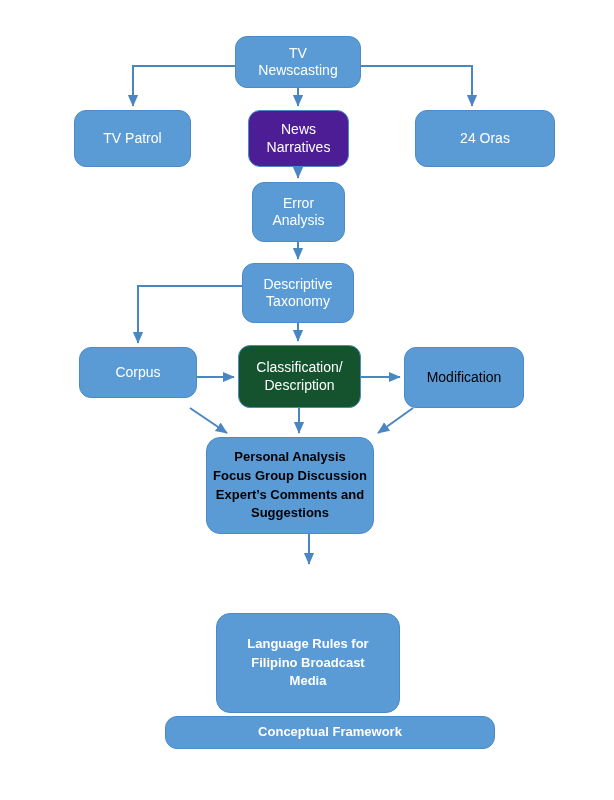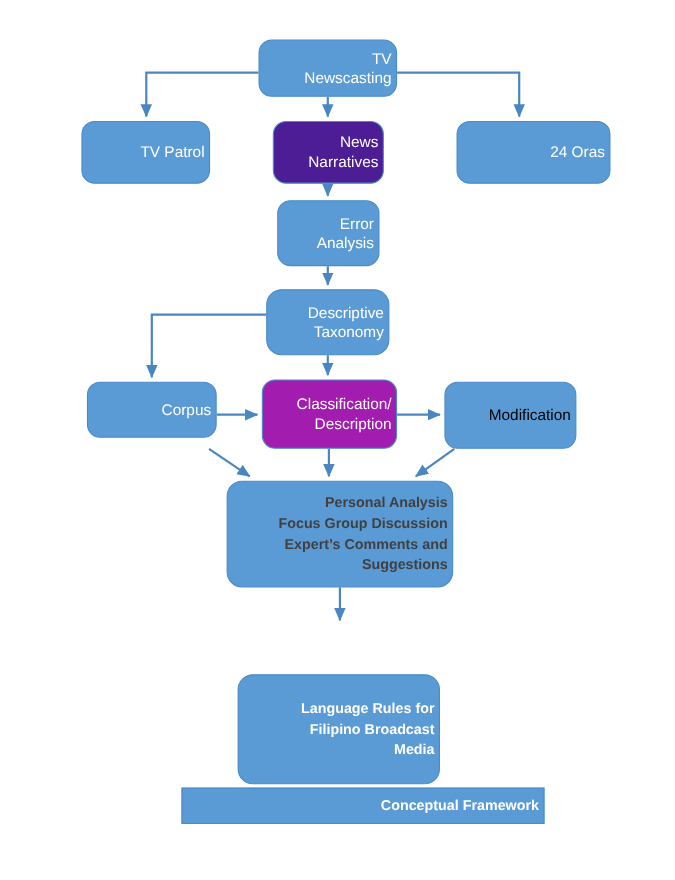--- a/index.html
+++ b/index.html
@@ -28,21 +28,21 @@
   .node {
     position: absolute;
     box-sizing: border-box;
     background: #5B9BD5;
     border: 1px solid #4A8BC7;
     border-radius: 12px;
     color: #ffffff;
     display: flex;
     align-items: center;
     justify-content: center;
-    text-align: right;
+    text-align: center;
     line-height: 1.25;
     font-size: 14px;
     font-weight: 400;
     z-index: 2;
     padding: 2px 4px;
   }
   .node .lines {
     display: block;
     width: 100%;
   }
@@ -122,57 +122,57 @@
         <span class="lines">
           <span class="ln">24 Oras</span>
         </span>
       </div>
       <div class="node" style="left: 252px; top: 182px; width: 93px; height: 60px; background: rgb(91, 155, 213); border-color: rgb(74, 139, 199); color: rgb(255, 255, 255);">
         <span class="lines">
           <span class="ln">Error</span>
           <span class="ln">Analysis</span>
         </span>
       </div>
-      <div class="node" style="left: 242px; top: 263px; width: 112px; height: 60px; background: rgb(91, 155, 213); border-color: rgb(74, 139, 199); color: rgb(255, 255, 255); border-radius: 14px;">
+      <div class="node" style="left: 242px; top: 263px; width: 112px; height: 60px; background: rgb(91, 155, 213); border-color: rgb(74, 139, 199); color: rgb(255, 255, 255);">
         <span class="lines">
           <span class="ln">Descriptive</span>
           <span class="ln">Taxonomy</span>
         </span>
       </div>
       <div class="node" style="left: 79px; top: 347px; width: 118px; height: 51px; background: rgb(91, 155, 213); border-color: rgb(74, 139, 199); color: rgb(255, 255, 255);">
         <span class="lines">
           <span class="ln">Corpus</span>
         </span>
       </div>
-      <div class="node" style="left: 238px; top: 345px; width: 123px; height: 63px; background: #a21caf; border-color: rgb(74, 139, 199); color: rgb(255, 255, 255);">
+      <div class="node" style="left: 238px; top: 345px; width: 123px; height: 63px; background: #14532d; border-color: rgb(74, 139, 199); color: rgb(255, 255, 255);">
         <span class="lines">
           <span class="ln">Classification/</span>
           <span class="ln">Description</span>
         </span>
       </div>
       <div class="node" style="left: 404px; top: 347px; width: 120px; height: 61px; background: rgb(91, 155, 213); border-color: rgb(74, 139, 199); color: #000000;">
         <span class="lines">
           <span class="ln">Modification</span>
         </span>
       </div>
-      <div class="node node-big" style="left: 206px; top: 437px; width: 206px; height: 97px; background: rgb(91, 155, 213); border-color: rgb(74, 139, 199); color: #404040;">
+      <div class="node node-big" style="left: 206px; top: 437px; width: 168px; height: 97px; background: rgb(91, 155, 213); border-color: rgb(74, 139, 199); color: #000000;">
         <span class="lines">
           <span class="ln">Personal Analysis</span>
           <span class="ln">Focus Group Discussion</span>
           <span class="ln">Expert’s Comments and</span>
           <span class="ln">Suggestions</span>
         </span>
       </div>
       <div class="node node-big" style="left: 216px; top: 568px; width: 184px; height: 100px; background: rgb(91, 155, 213); border-color: rgb(74, 139, 199); color: rgb(255, 255, 255); margin-top: 45px;">
         <span class="lines">
           <span class="ln">Language Rules for</span>
           <span class="ln">Filipino Broadcast</span>
           <span class="ln">Media</span>
         </span>
       </div>
-      <div class="node node-caption" style="left: 165px; top: 716px; width: 330px; height: 33px; background: rgb(91, 155, 213); border-color: rgb(74, 139, 199); color: rgb(255, 255, 255);">
+      <div class="node node-caption" style="left: 165px; top: 716px; width: 330px; height: 33px; background: rgb(91, 155, 213); border-color: rgb(74, 139, 199); color: rgb(255, 255, 255); border-radius: 12px;">
         <span class="lines">
           <span class="ln">Conceptual Framework</span>
         </span>
       </div>
     </div>
 
 </div>
 
 </body></html>

